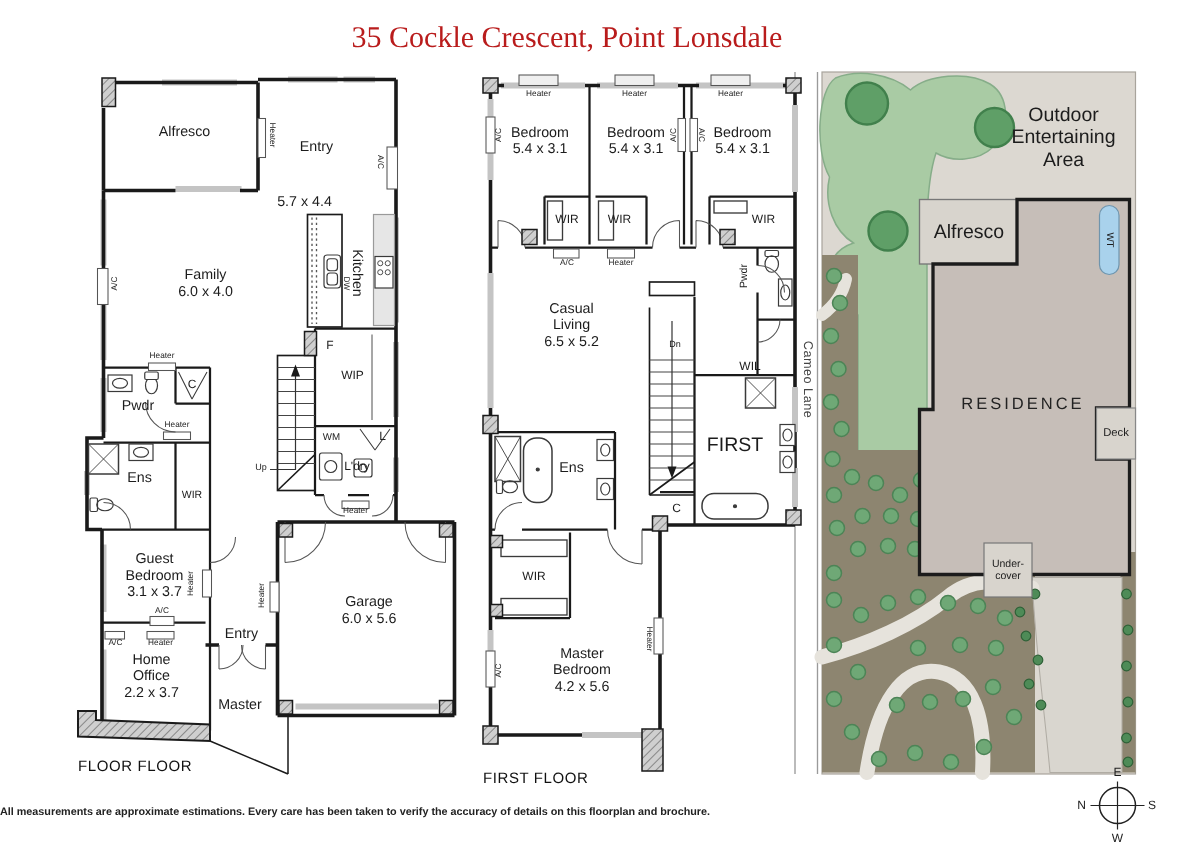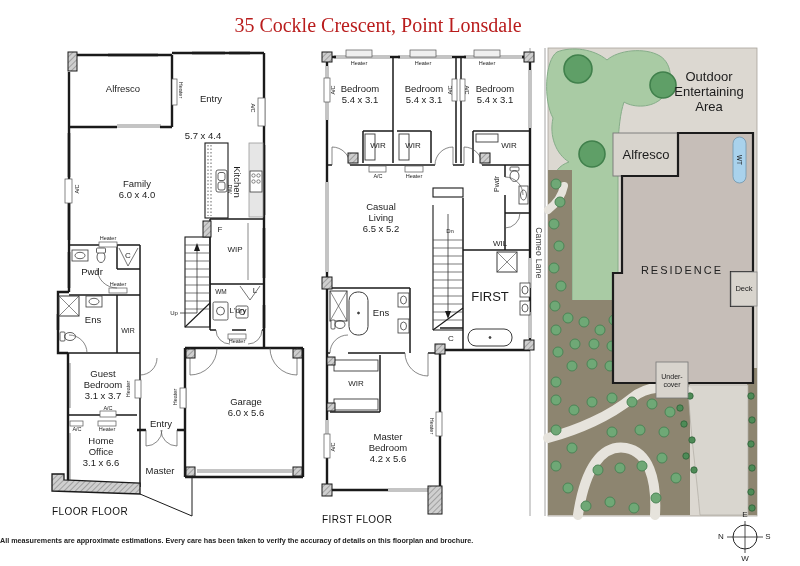--- a/index.html
+++ b/index.html
@@ -410,21 +410,21 @@
   <div class="lbl s7" style="left:128px;top:331px">WIR</div>
   <div class="lbl" style="left:103px;top:385px">Guest
 Bedroom
 3.1 x 3.7</div>
   <div class="lbl s55 r270" style="left:128px;top:389px">Heater</div>
   <div class="lbl s55" style="left:108px;top:408px">A/C</div>
   <div class="lbl s55" style="left:77px;top:429px">A/C</div>
   <div class="lbl s55" style="left:107px;top:429px">Heater</div>
   <div class="lbl" style="left:101px;top:452px">Home
 Office
-3.1 x 6.6</div>
+2.2 x 3.7</div>
   <div class="lbl" style="left:161px;top:424px">Entry</div>
   <div class="lbl s55 r270" style="left:175px;top:397px">Heater</div>
   <div class="lbl" style="left:160px;top:471px">Master</div>
   <div class="lbl" style="left:246px;top:408px">Garage
 6.0 x 5.6</div>
   <div class="lbl s8" style="left:220px;top:230px">F</div>
   <div class="lbl s8" style="left:235px;top:250px">WIP</div>
   <div class="lbl s65" style="left:221px;top:292px">WM</div>
   <div class="lbl s8" style="left:255px;top:291px">L</div>
   <div class="lbl s8" style="left:238px;top:311px">L'dry</div>

